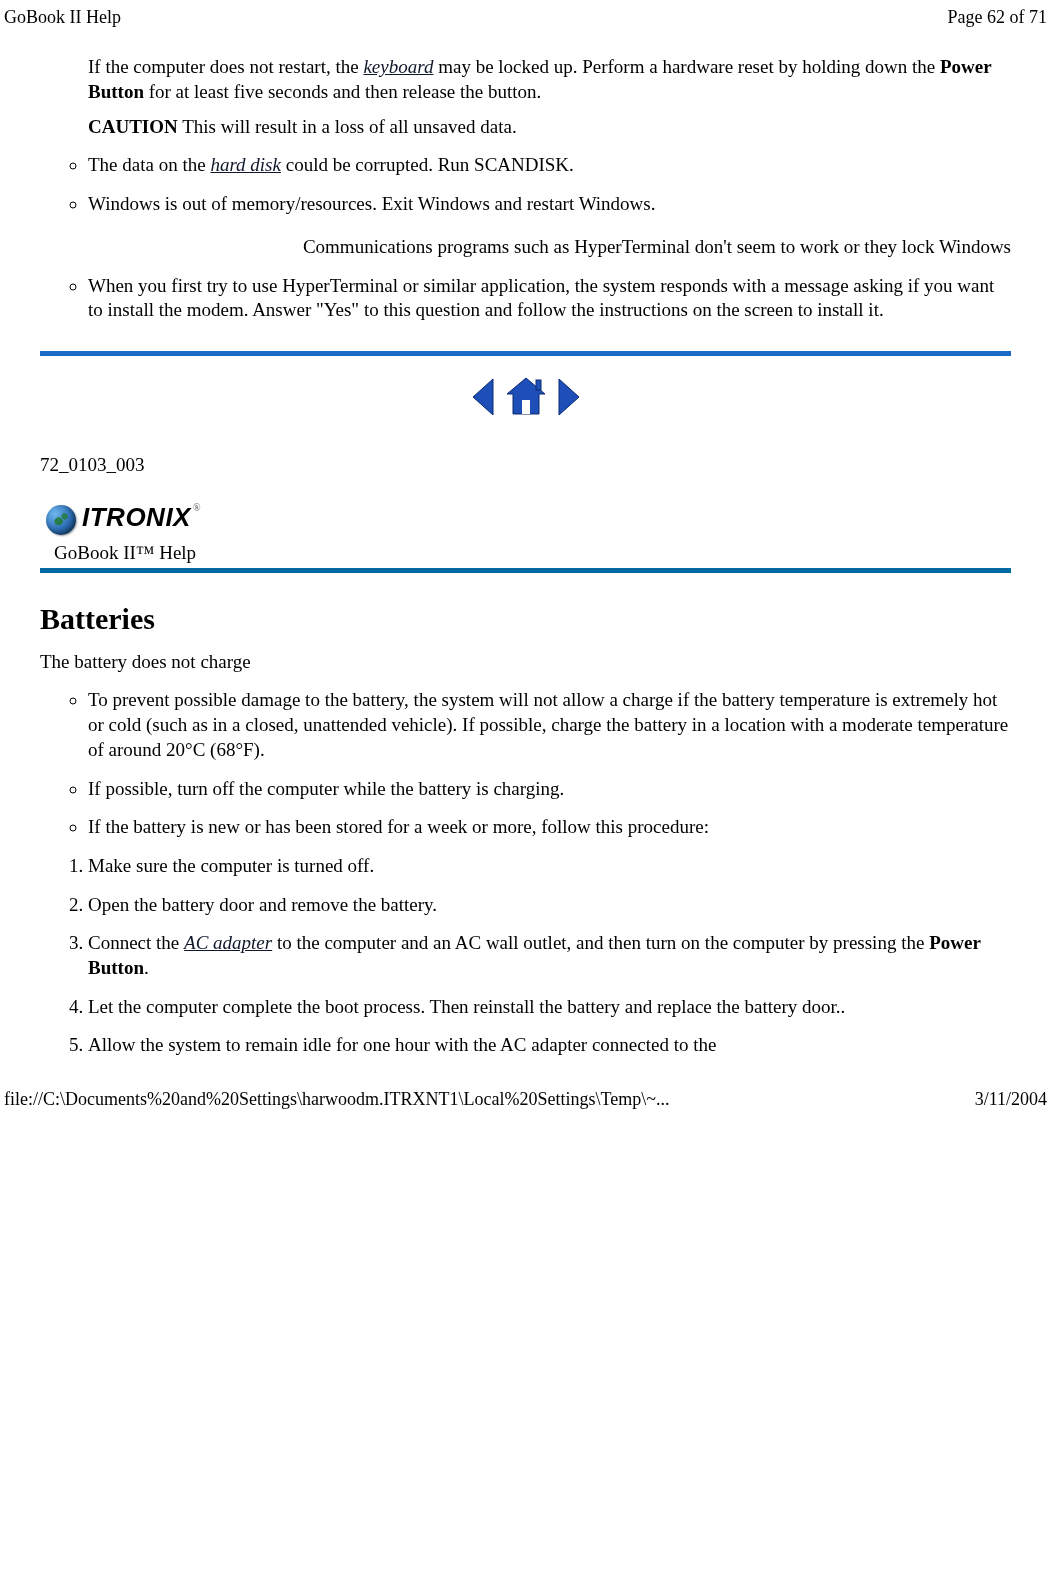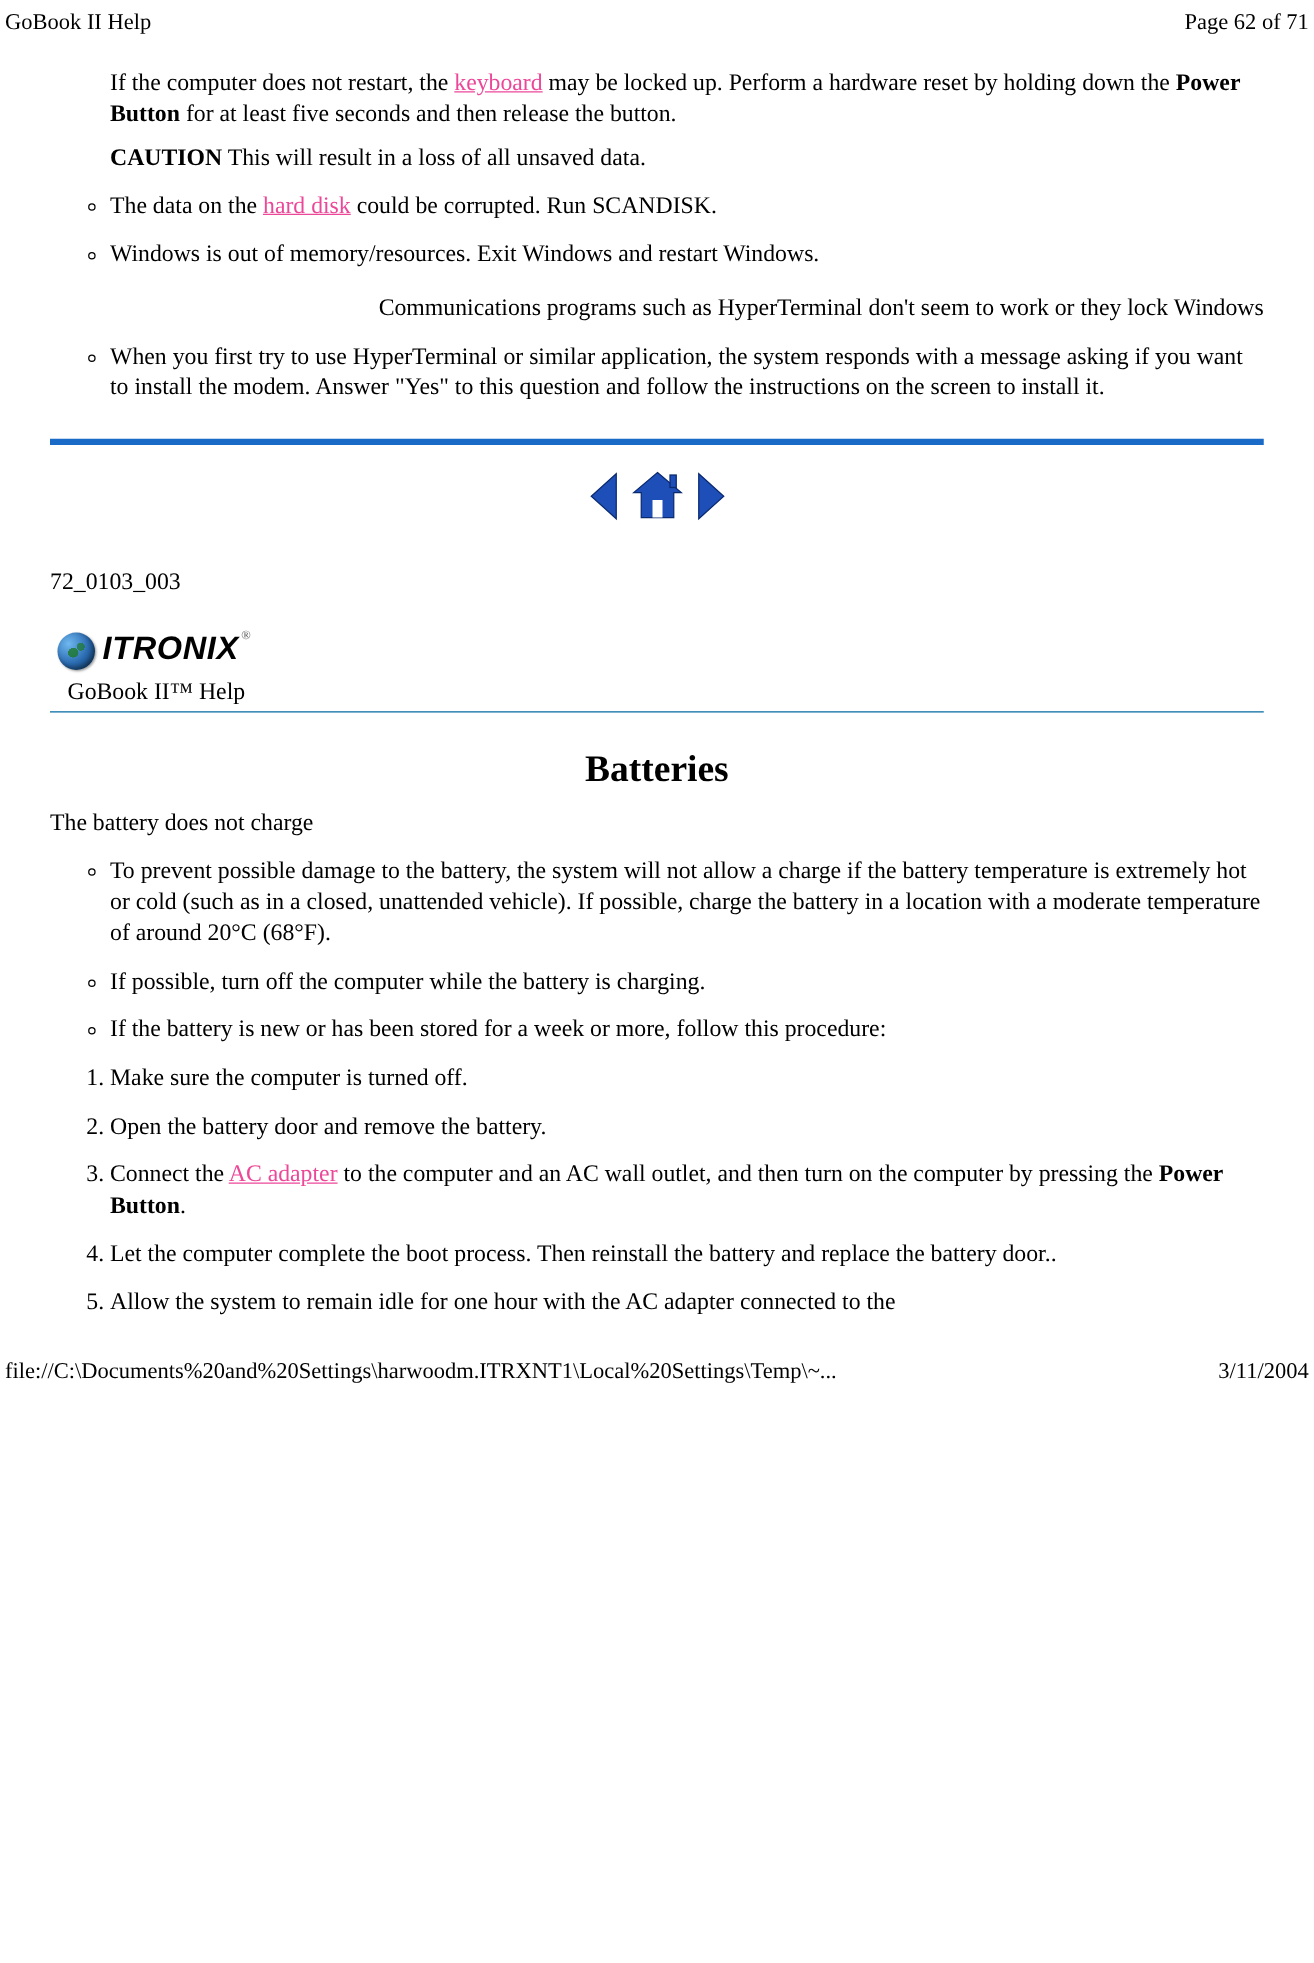--- a/index.html
+++ b/index.html
@@ -19,38 +19,37 @@
     font-size: 18px;
     padding: 6px 4px;
     display: flex;
     justify-content: space-between;
   }
   p { margin: 10px 0; }
   ul, ol { margin: 0; padding-left: 48px; }
   ul.circle { list-style-type: circle; }
   li { margin: 14px 0; }
   .indent-block { margin-left: 48px; margin-top: 8px; margin-bottom: 14px; }
-  a, .link { color: #ec4899; text-decoration: underline; cursor: pointer; }
+  a, .link { color: #0f172a; text-decoration: underline; cursor: pointer; font-style: italic; }
   hr.double {
     border: none;
     border-top: 5px solid #1A6BC7;
     margin: 28px 0 12px 0;
   }
   .nav-icons {
     display: flex;
     justify-content: center;
     align-items: center;
     gap: 6px;
     margin: 18px 0 26px 0;
   }
   h2 {
     font-size: 30px;
     font-weight: bold;
     margin: 26px 0 12px 0;
-    text-align: center;
   }
   .logo-table {
     margin-top: 18px;
     margin-bottom: 4px;
   }
   .logo-row { display: flex; align-items: flex-end; gap: 6px; }
   .globe {
     width: 30px; height: 30px; border-radius: 50%;
     background: radial-gradient(circle at 30% 30%, #6fb8f0 0%, #2a6ab0 55%, #103a60 100%);
     box-shadow: inset -2px -2px 4px rgba(0,0,0,.4), 1px 1px 2px rgba(0,0,0,.4);
@@ -74,21 +73,21 @@
   .brand-r {
     font-size: 10px;
     vertical-align: top;
     font-style: normal;
     margin-left: 2px;
     color: #555;
   }
   .subtitle-cell {
     padding: 6px 6px 2px 14px;
     font-size: 19px;
-    border-bottom: 1px solid #0369a1;
+    border-bottom: 5px solid #0369a1;
   }
   .bold { font-weight: bold; }
 
   
   svg.nav-arrow { width: 28px; height: 40px; }
   svg.home-icon { width: 46px; height: 46px; }
 </style>
 </head>
 <body>
 

